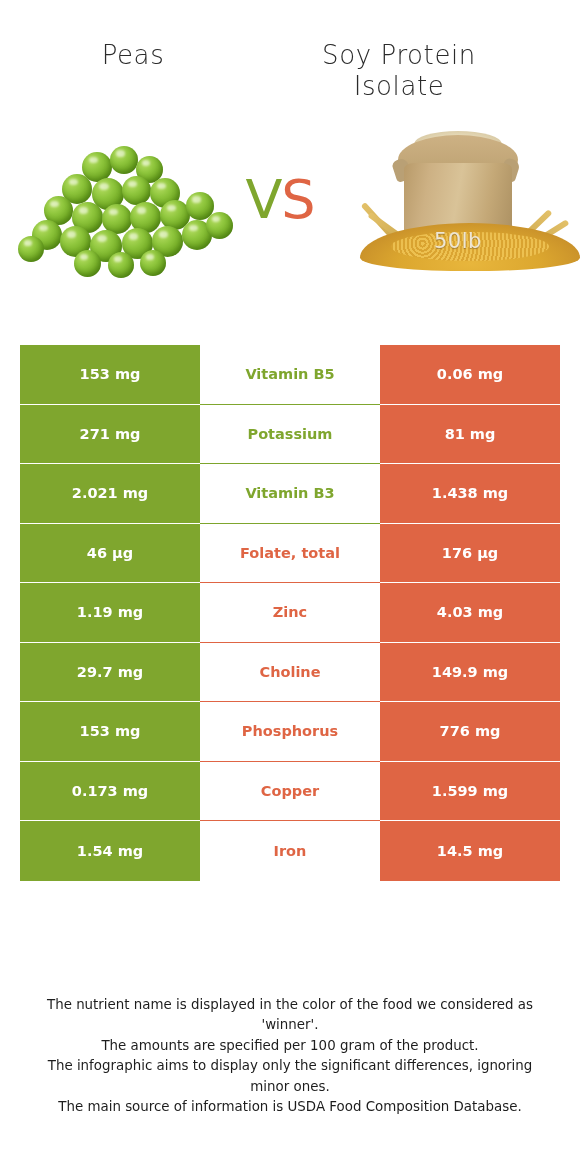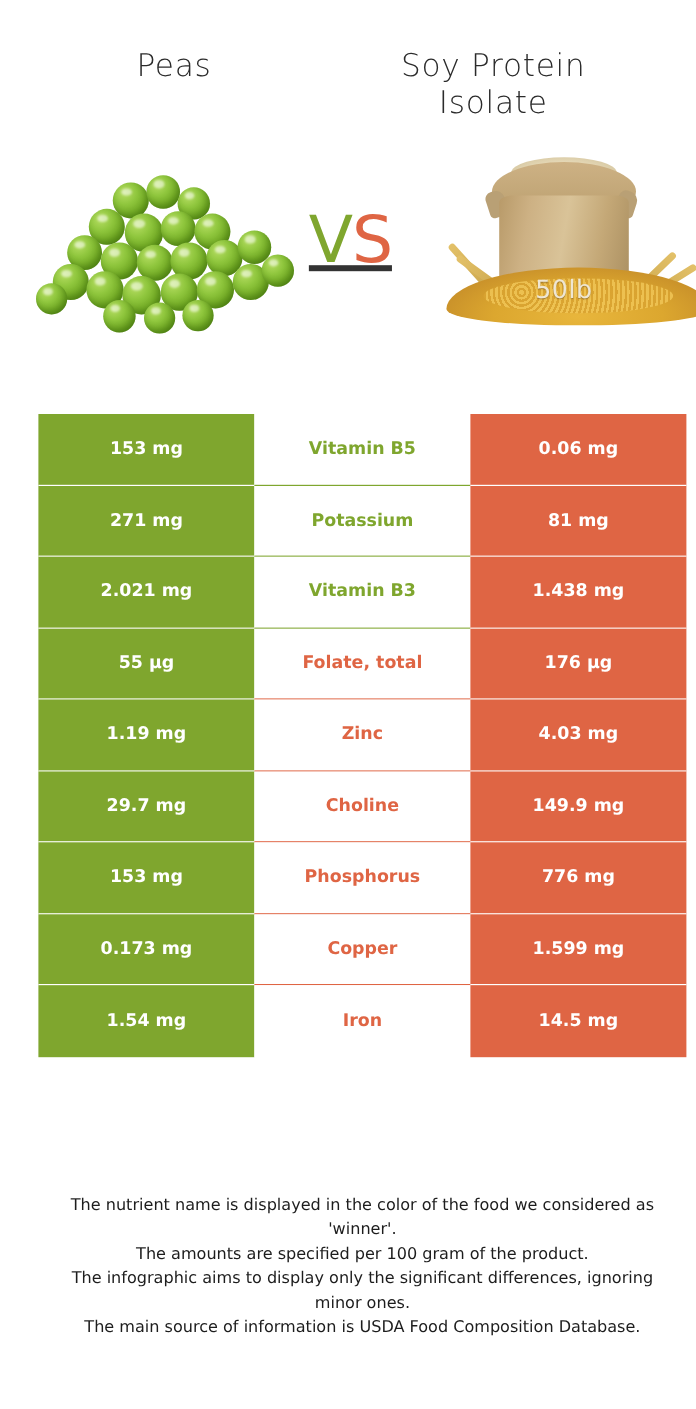--- a/index.html
+++ b/index.html
@@ -14,21 +14,20 @@
     color: #333;
     overflow: hidden;
     position: relative;
   }
   .page {
     width: 532px;
     height: 1174px;
     position: relative;
     background: #ffffff;
     box-sizing: border-box;
-    margin-left: 12px;
   }
 
   
   .header {
     position: relative;
     height: 310px;
   }
   .titles {
     display: flex;
     align-items: flex-start;
@@ -56,21 +55,20 @@
   .title-block.right .food-title { font-size: 26px; }
 
   .art-row {
     position: absolute;
     top: 120px;
     left: 0;
     width: 580px;
     height: 165px;
     display: flex;
     align-items: center;
-    text-decoration: underline;
   }
   .art-cell {
     width: 245px;
     height: 165px;
     position: relative;
   }
   .art-cell.left { margin-left: 10px; }
   .art-cell.right { margin-left: 30px; }
   .vs-wrap {
     width: 90px;
@@ -308,21 +306,21 @@
         <div class="cell left-val">271 mg</div>
         <div class="cell nutrient green">Potassium</div>
         <div class="cell right-val">81 mg</div>
       </div>
       <div class="row">
         <div class="cell left-val">2.021 mg</div>
         <div class="cell nutrient green">Vitamin B3</div>
         <div class="cell right-val">1.438 mg</div>
       </div>
       <div class="row">
-        <div class="cell left-val">55 µg</div>
+        <div class="cell left-val">46 µg</div>
         <div class="cell nutrient orange">Folate, total</div>
         <div class="cell right-val">176 µg</div>
       </div>
       <div class="row">
         <div class="cell left-val">1.19 mg</div>
         <div class="cell nutrient orange">Zinc</div>
         <div class="cell right-val">4.03 mg</div>
       </div>
       <div class="row">
         <div class="cell left-val">29.7 mg</div>

